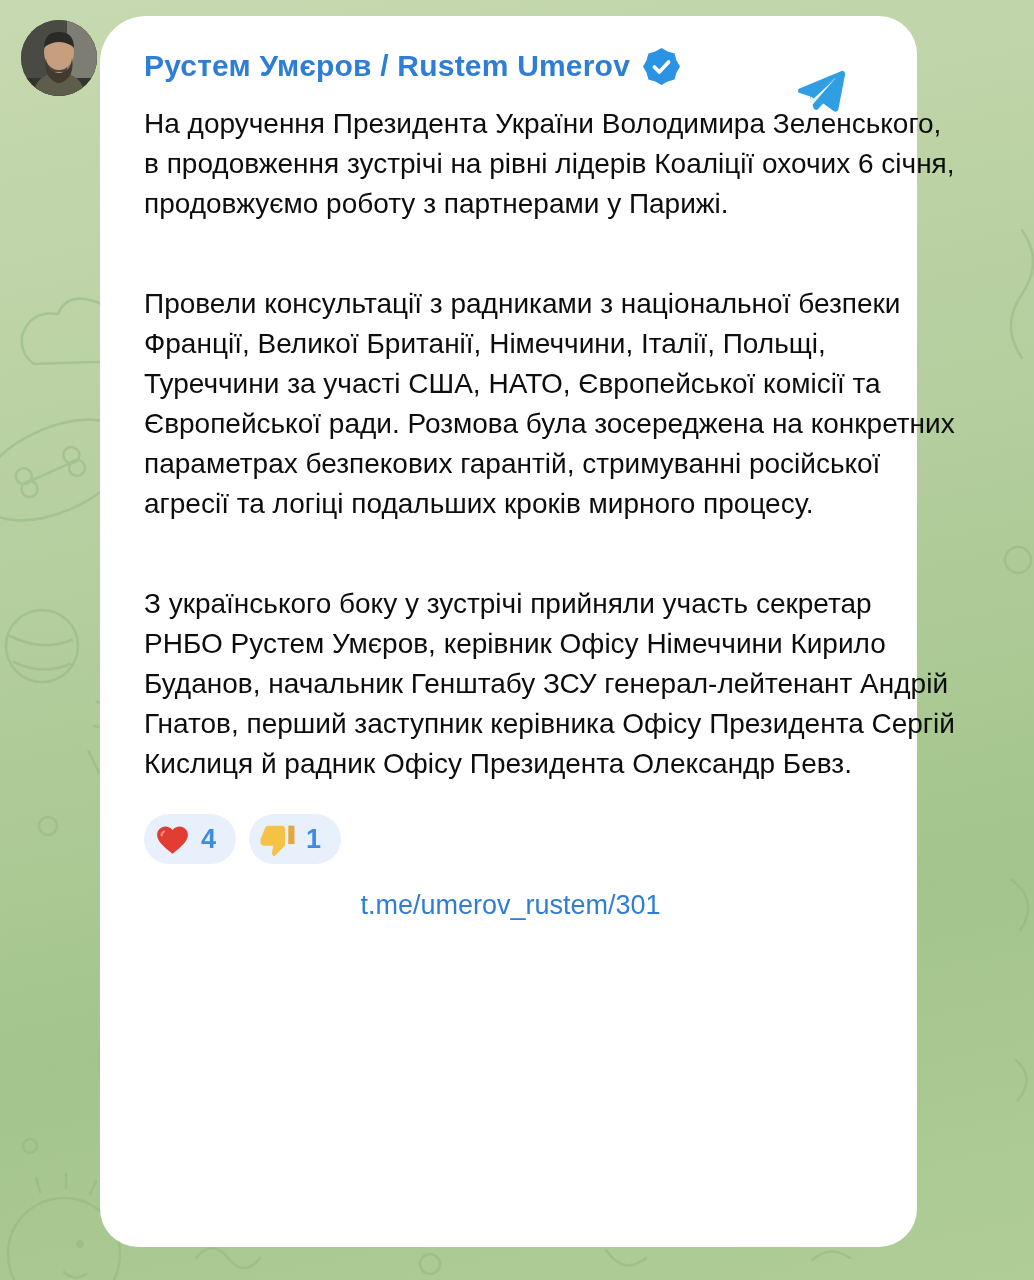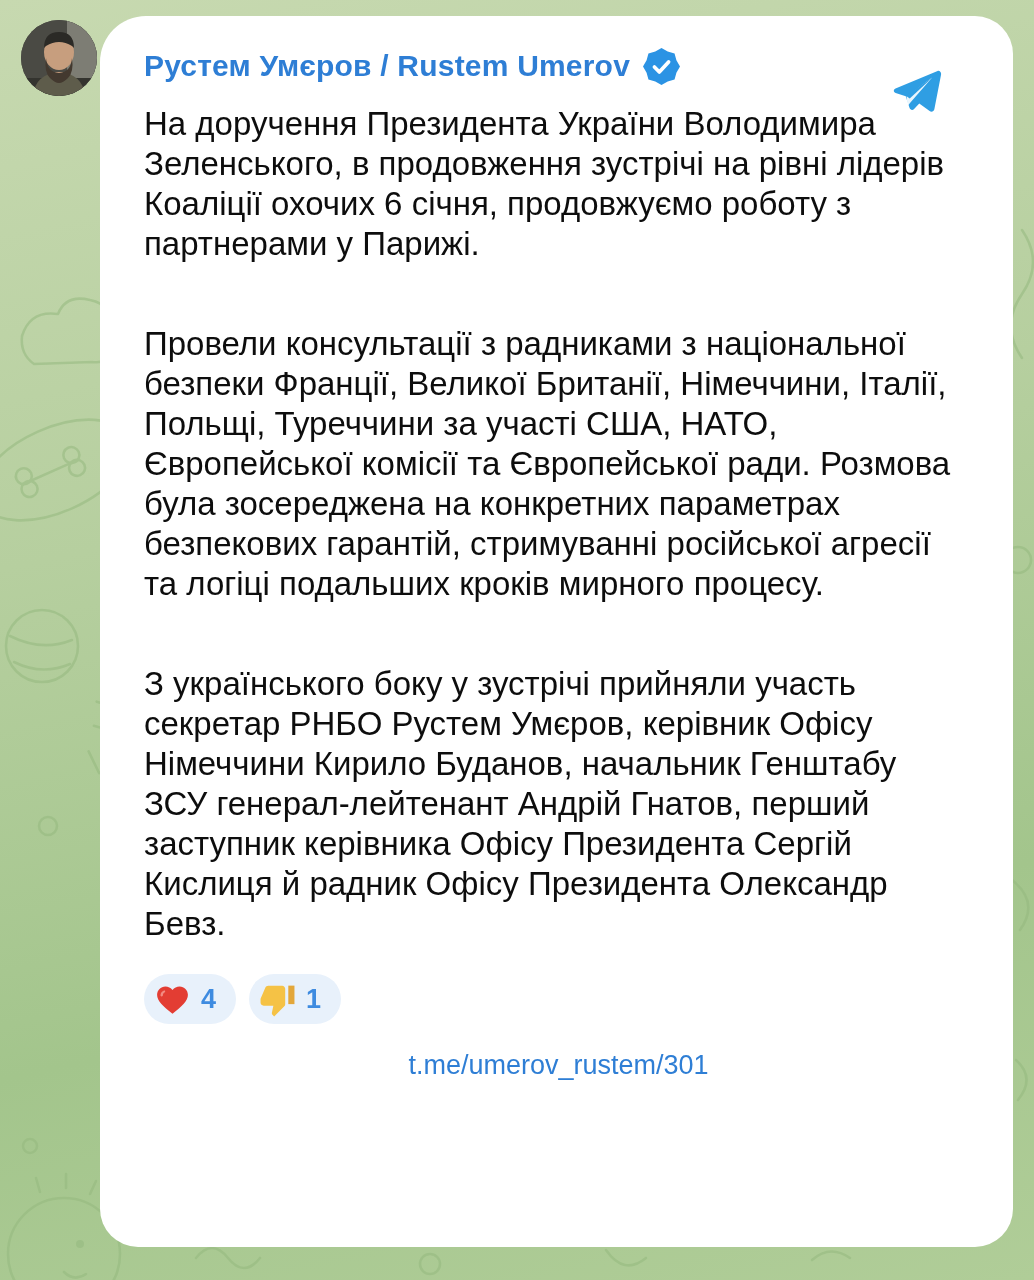--- a/index.html
+++ b/index.html
@@ -4,33 +4,33 @@
 <style>
   html,body{margin:0;padding:0;}
   body{
     width:1034px;height:1280px;position:relative;overflow:hidden;
     background:linear-gradient(168deg,#c7d9b0 0%,#b6cf9f 38%,#a3c58c 72%,#b0cd98 100%);
     font-family:"Liberation Sans","DejaVu Sans",sans-serif;
     -webkit-font-smoothing:antialiased;
   }
   .doodles{position:absolute;left:0;top:0;width:1034px;height:1280px;}
   .card{
-    position:absolute;left:100px;top:16px;width:913px;min-height:1231px;
+    position:absolute;left:100px;top:16px;width:817px;min-height:1231px;
     background:#ffffff;border-radius:46px 38px 38px 38px;
     box-sizing:border-box;padding:24px 40px 26px 44px;
   }
   .avatar{
     position:absolute;left:21px;top:20px;width:76px;height:76px;
     border-radius:50%;overflow:hidden;background:#45453f;
   }
   .header-row{display:flex;align-items:center;height:48px;margin-top:2px;position:relative;}
   .channel-name{font-size:30px;font-weight:bold;color:#2e7ed5;letter-spacing:.2px;cursor:pointer;}
   .badge{width:37px;height:37px;margin-left:13px;flex:0 0 auto;}
   .plane{position:absolute;top:22px;right:30px;width:54px;height:54px;cursor:pointer;}
-  .post-text{margin-top:14px;font-size:33px;line-height:40px;color:#0d0d0d;width:811px;}
+  .post-text{margin-top:14px;font-size:28px;line-height:40px;color:#0d0d0d;width:811px;}
   .post-text p{margin:0;}
   .post-text p + p{margin-top:60px;}
   .reactions{margin-top:30px;display:flex;gap:13px;}
   .reaction-pill{
     display:inline-flex;align-items:center;gap:10px;height:50px;
     background:#e8f1fb;border-radius:25px;padding:0 20px 0 10px;cursor:pointer;
   }
   .reaction-pill .emoji{width:37px;height:37px;display:block;}
   .reaction-count{font-size:27px;font-weight:bold;color:#3e8be0;}
   .footer-row{

